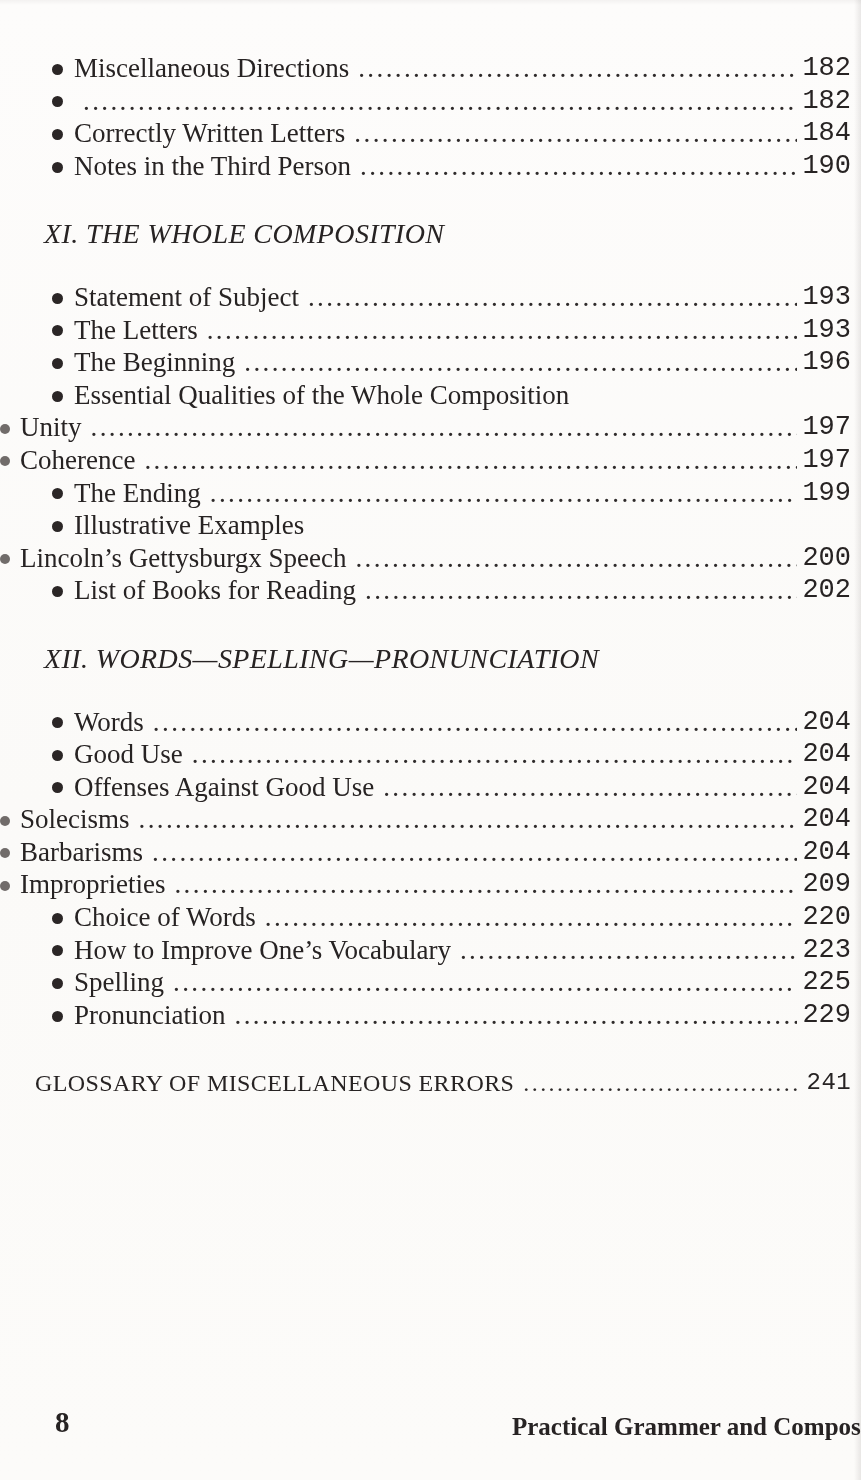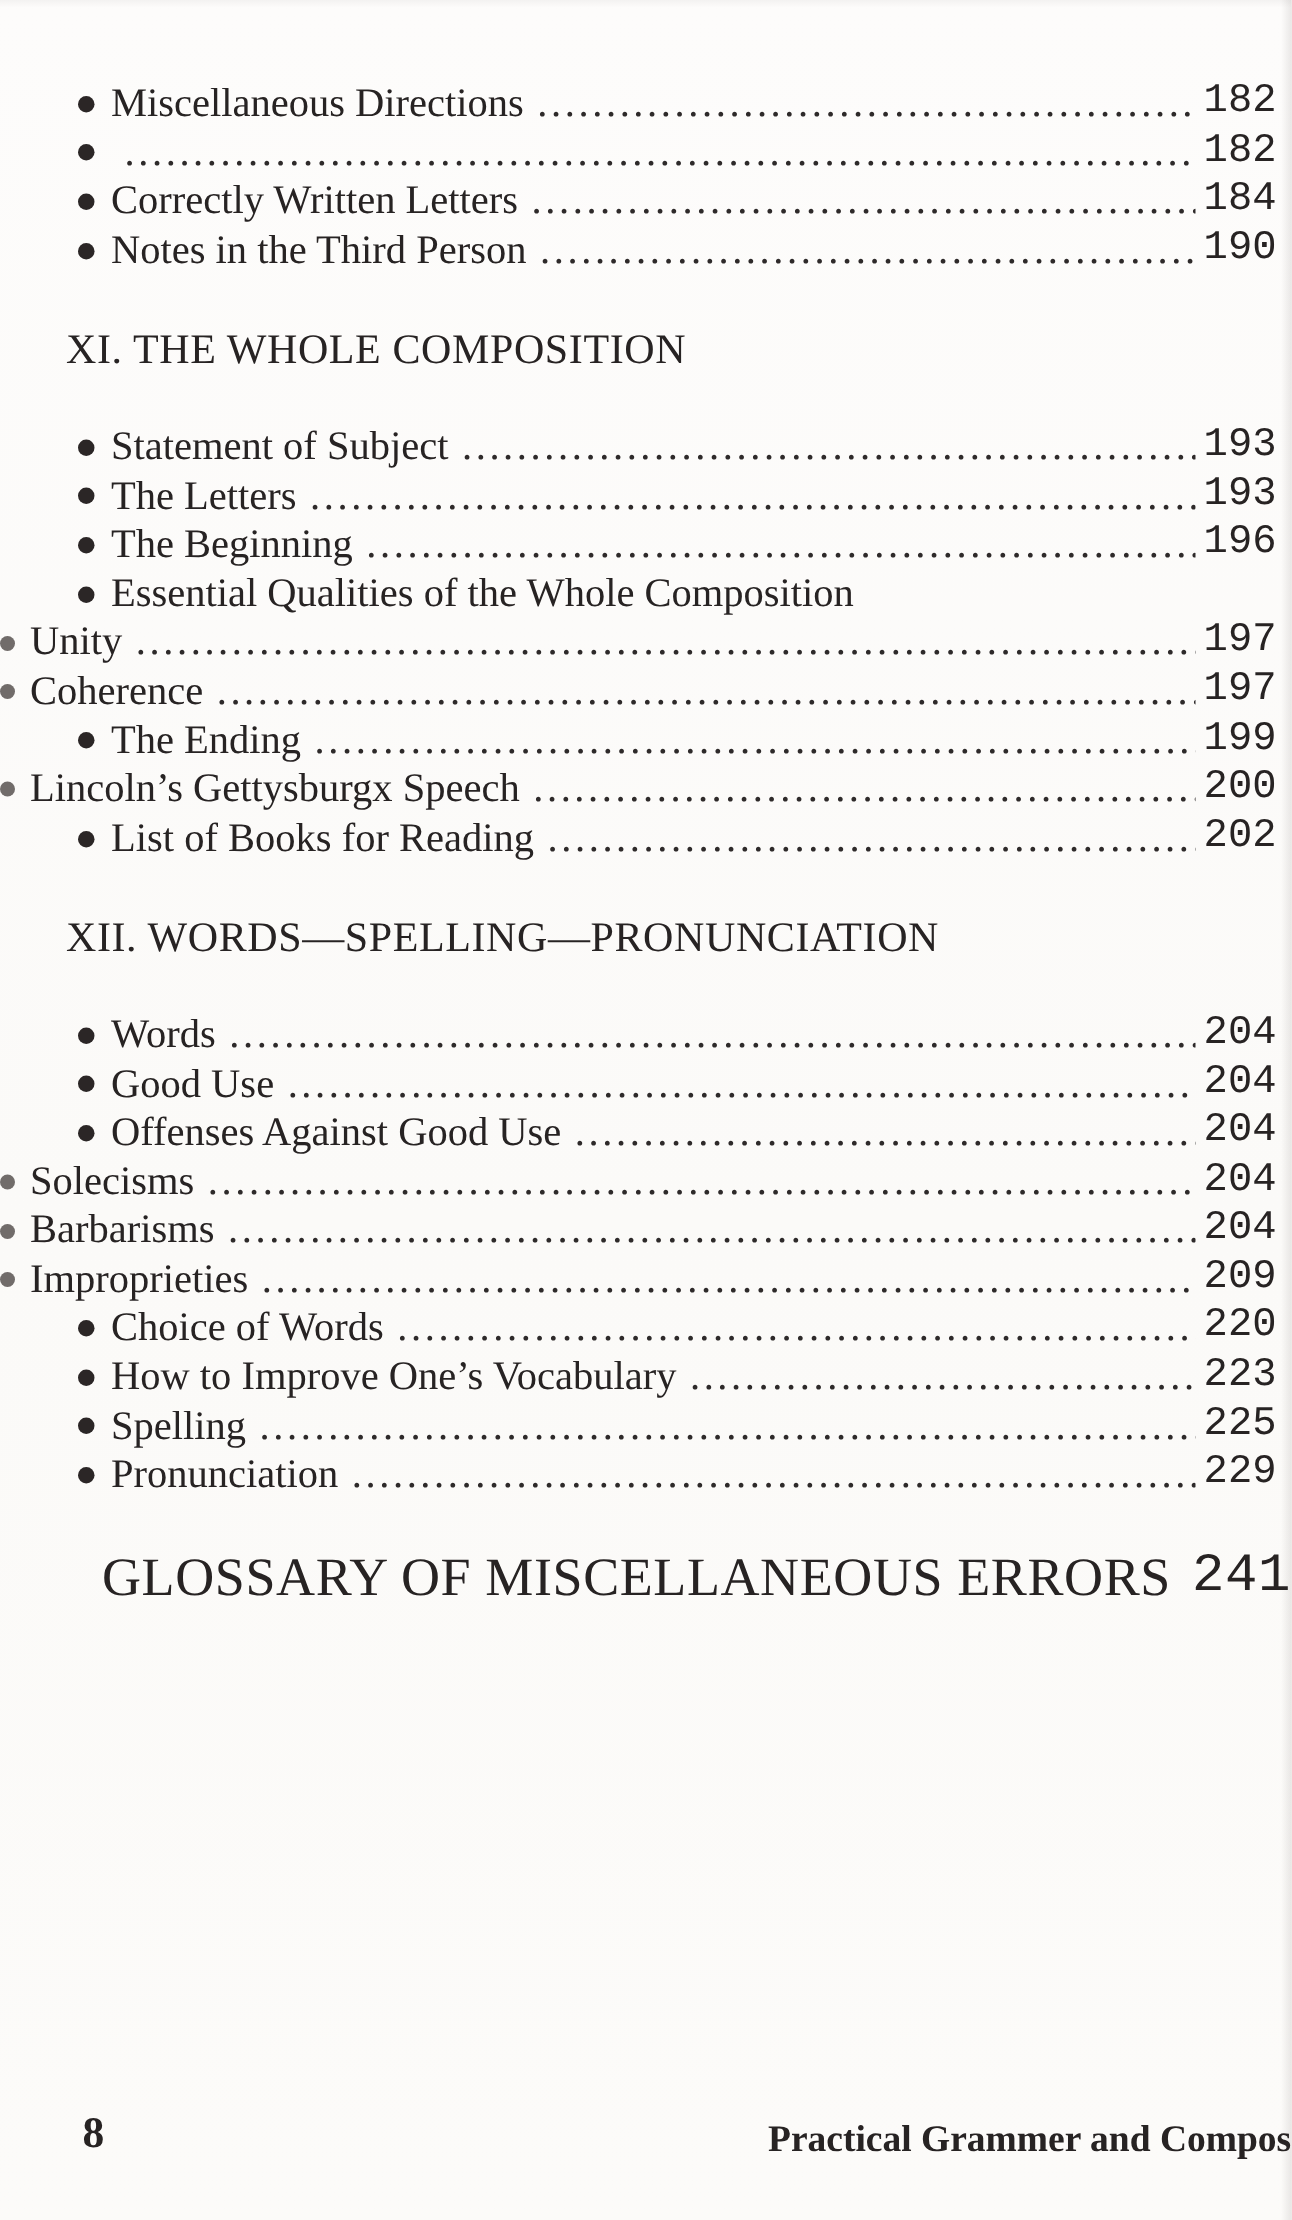--- a/index.html
+++ b/index.html
@@ -81,25 +81,26 @@
     font-family: Liberation Mono, monospace;
   }
   .heading {
     font-size: 28px;
     line-height: 32.6px;
     height: 32.6px;
     margin: 36px 0 30px 0;
     padding-left: 44px;
     letter-spacing: 0.4px;
     white-space: nowrap;
+    font-style: italic;
   }
   .glossary-row {
     margin-top: 36px;
-    padding-left: 68px;
-    font-size: 36px;
+    padding-left: 35px;
+    font-size: 24px;
     letter-spacing: 0.4px;
   }
   .footer-pagenum {
     position: absolute;
     left: 55px;
     top: 1406px;
     font-size: 29px;
     font-weight: bold;
   }
   .footer-title {
@@ -172,20 +173,24 @@
         <span class="bullet"></span>
         <span class="label">Coherence</span>
         <span class="leader"></span>
         <span class="pagenum">197</span>
       </div>
       <div class="row lvl1">
         <span class="bullet"></span>
         <span class="label">The Ending</span>
         <span class="leader"></span>
         <span class="pagenum">199</span>
+      </div>
+      <div class="row lvl1">
+        <span class="bullet"></span>
+        <span class="label">Illustrative Examples</span>
       </div>
       <div class="row lvl2">
         <span class="bullet"></span>
         <span class="label">Lincoln’s Gettysburgx Speech</span>
         <span class="leader"></span>
         <span class="pagenum">200</span>
       </div>
       <div class="row lvl1">
         <span class="bullet"></span>
         <span class="label">List of Books for Reading</span>

